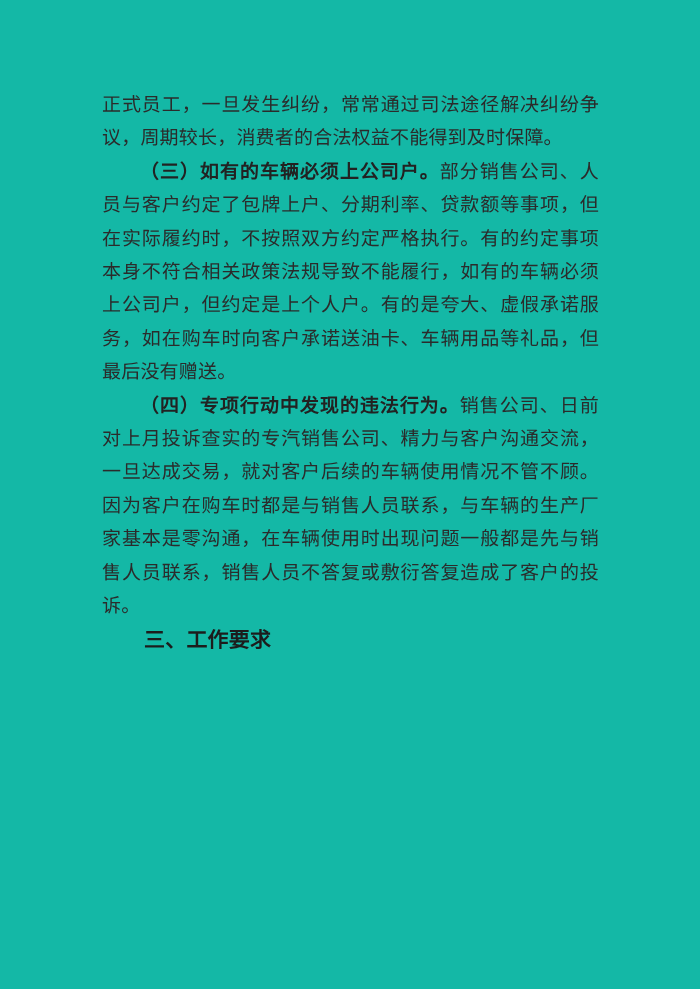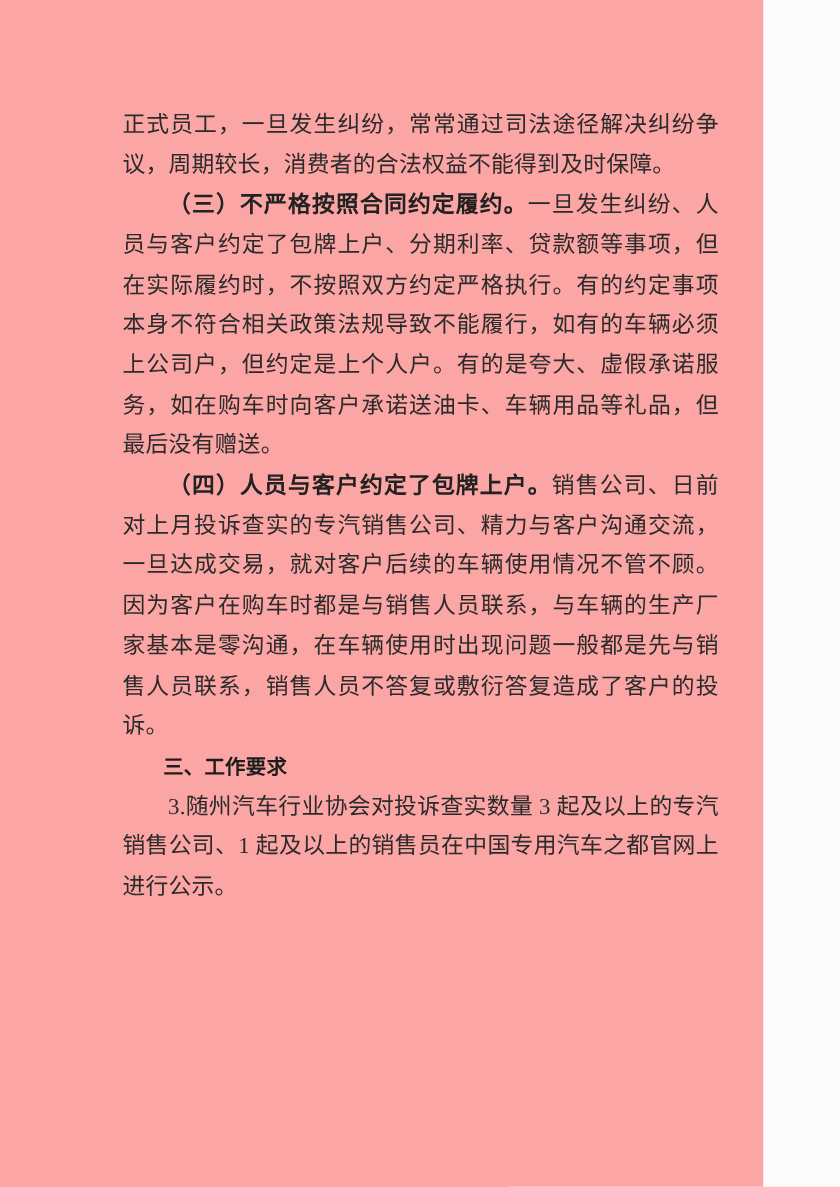--- a/index.html
+++ b/index.html
@@ -7,23 +7,23 @@
     padding: 0;
   }
   body {
     width: 700px;
     height: 989px;
     background: #fbfbfb;
     overflow: hidden;
   }
   .page {
     position: relative;
-    width: 636px;
+    width: 700px;
     height: 989px;
-    background: #fca5a5;
+    background: #14b8a6;
     color: #2b2b2b;
   }
   .textblock {
     position: absolute;
     left: 102px;
     top: 88px;
     width: 497px;
     font-family: "Liberation Serif", "DejaVu Serif", serif;
     font-size: 19px;
     line-height: 33.4px;
@@ -44,38 +44,37 @@
   .lead {
     font-weight: bold;
     color: #222;
   }
   .heading {
     margin: 0;
     padding: 0;
     text-indent: 2em;
     font-family: "Liberation Sans", "DejaVu Sans", sans-serif;
     font-weight: bold;
-    font-size: 17px;
+    font-size: 21px;
     line-height: 33.4px;
     color: #1c1c1c;
     text-align: left;
   }
 </style>
 </head>
 <body>
 
 <div class="page">
   <div class="textblock">
 
     <p class="para no-indent"><span>正式员工，一旦发生纠纷，常常通过司法途径解决纠纷争议，周期较长，消费者的合法权益不能得到及时保障。</span></p>
 
-    <p class="para indent"><span class="lead">（三）不严格按照合同约定履约。</span><span>一旦发生纠纷、人员与客户约定了包牌上户、分期利率、贷款额等事项，但在实际履约时，不按照双方约定严格执行。有的约定事项本身不符合相关政策法规导致不能履行，如有的车辆必须上公司户，但约定是上个人户。有的是夸大、虚假承诺服务，如在购车时向客户承诺送油卡、车辆用品等礼品，但最后没有赠送。</span></p>
+    <p class="para indent"><span class="lead">（三）如有的车辆必须上公司户。</span><span>部分销售公司、人员与客户约定了包牌上户、分期利率、贷款额等事项，但在实际履约时，不按照双方约定严格执行。有的约定事项本身不符合相关政策法规导致不能履行，如有的车辆必须上公司户，但约定是上个人户。有的是夸大、虚假承诺服务，如在购车时向客户承诺送油卡、车辆用品等礼品，但最后没有赠送。</span></p>
 
-    <p class="para indent"><span class="lead">（四）人员与客户约定了包牌上户。</span><span>销售公司、日前对上月投诉查实的专汽销售公司、精力与客户沟通交流，一旦达成交易，就对客户后续的车辆使用情况不管不顾。因为客户在购车时都是与销售人员联系，与车辆的生产厂家基本是零沟通，在车辆使用时出现问题一般都是先与销售人员联系，销售人员不答复或敷衍答复造成了客户的投诉。</span></p>
+    <p class="para indent"><span class="lead">（四）专项行动中发现的违法行为。</span><span>销售公司、日前对上月投诉查实的专汽销售公司、精力与客户沟通交流，一旦达成交易，就对客户后续的车辆使用情况不管不顾。因为客户在购车时都是与销售人员联系，与车辆的生产厂家基本是零沟通，在车辆使用时出现问题一般都是先与销售人员联系，销售人员不答复或敷衍答复造成了客户的投诉。</span></p>
 
     <h2 class="heading">三、工作要求</h2>
 
 
 
-    <p class="para indent"><span>3.随州汽车行业协会对投诉查实数量 3 起及以上的专汽销售公司、1 起及以上的销售员在中国专用汽车之都官网上进行公示。</span></p>
 
   </div>
 </div>
 
 </body></html>

